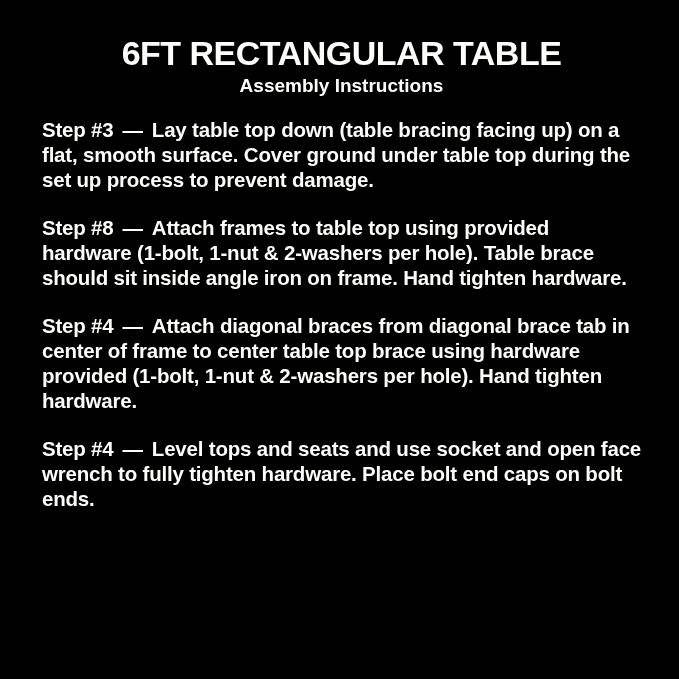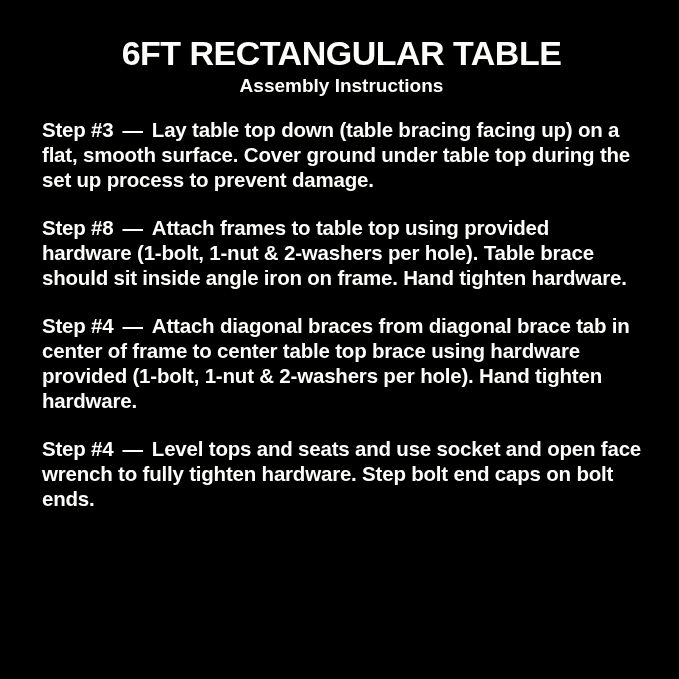--- a/index.html
+++ b/index.html
@@ -62,15 +62,15 @@
   </header>
 
   <main class="steps">
     <p class="step"><span>Step #3</span><span class="step-dash">—</span><span>Lay table top down (table bracing facing up) on a flat, smooth surface. Cover ground under table top during the set up process to prevent damage.</span></p>
 
     <p class="step"><span>Step #8</span><span class="step-dash">—</span><span>Attach frames to table top using provided hardware (1-bolt, 1-nut &amp; 2-washers per hole). Table brace should sit inside angle iron on frame. Hand tighten hardware.</span></p>
 
     <p class="step"><span>Step #4</span><span class="step-dash">—</span><span>Attach diagonal braces from diagonal brace tab in center of frame to center table top brace using hardware provided (1-bolt, 1-nut &amp; 2-washers per hole). Hand tighten hardware.</span></p>
 
 
-    <p class="step"><span>Step #4</span><span class="step-dash">—</span><span>Level tops and seats and use socket and open face wrench to fully tighten hardware. Step bolt end caps on bolt ends.</span></p>
+    <p class="step"><span>Step #4</span><span class="step-dash">—</span><span>Level tops and seats and use socket and open face wrench to fully tighten hardware. Place bolt end caps on bolt ends.</span></p>
   </main>
 </div>
 
 </body></html>

